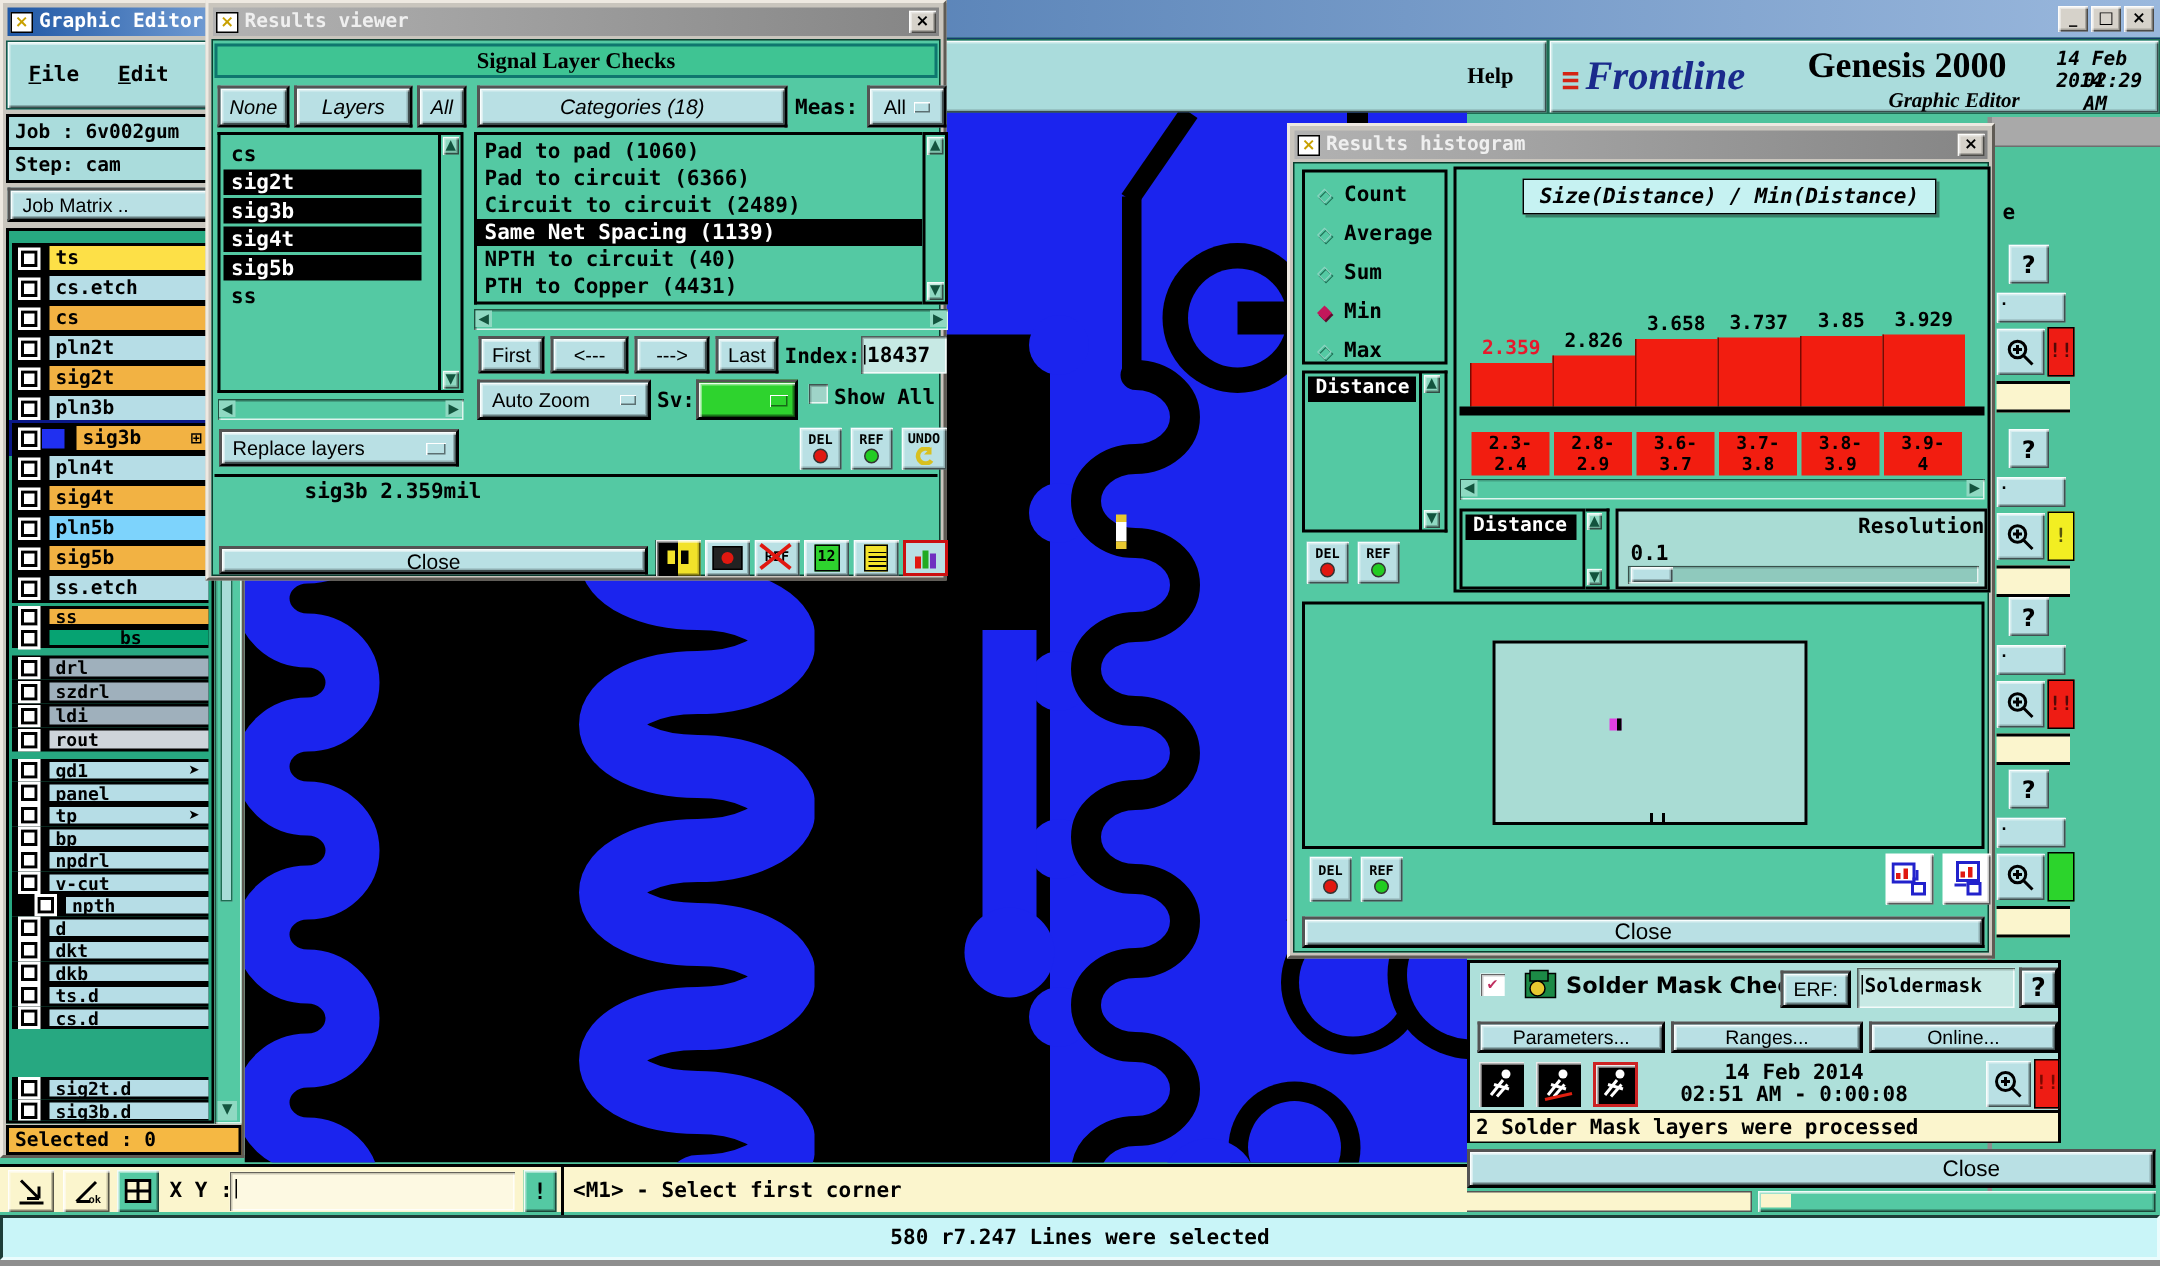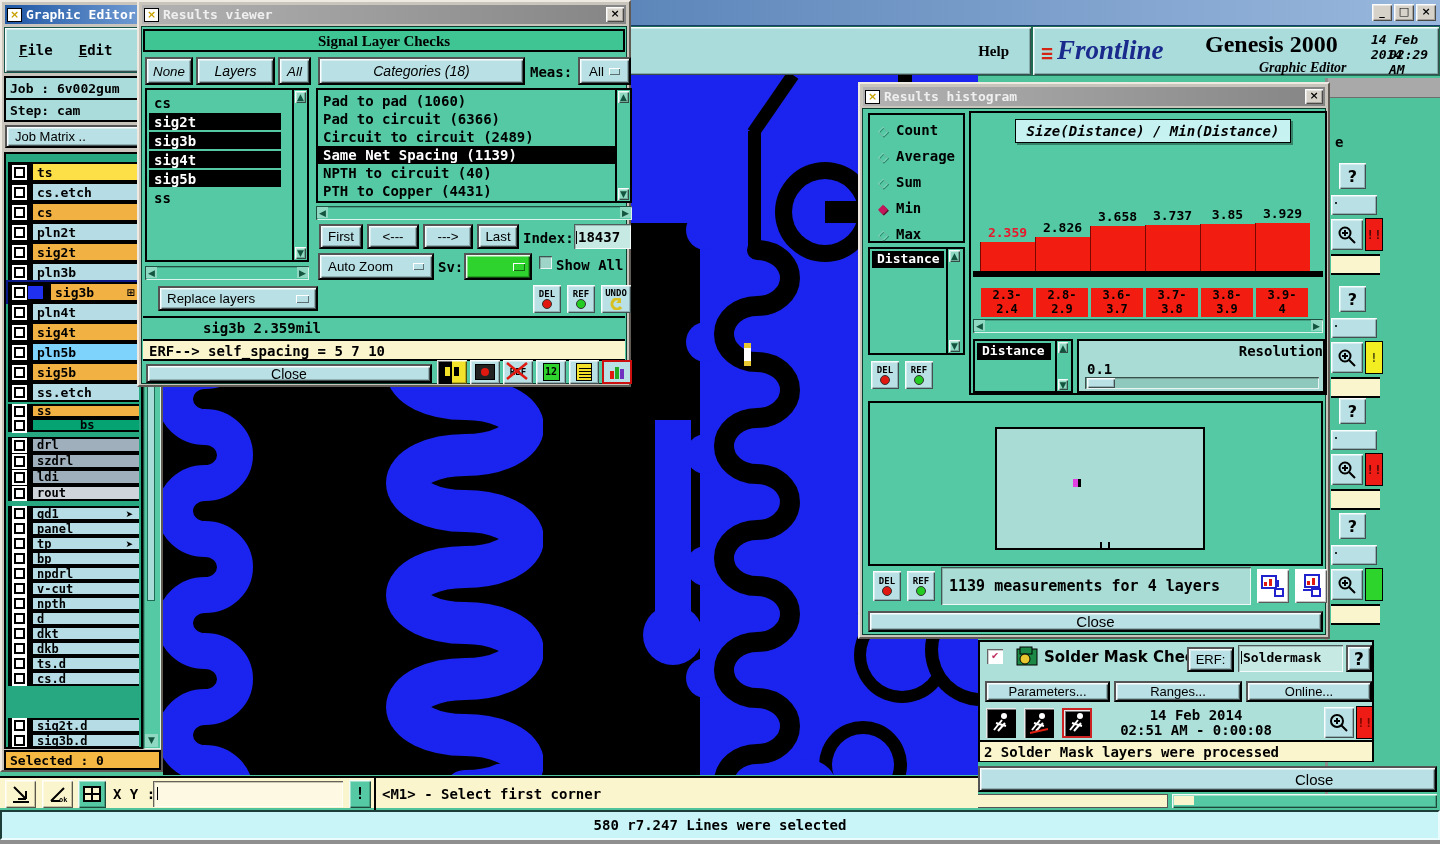--- a/index.html
+++ b/index.html
@@ -370,21 +370,21 @@
             <span class="chip" style="background: rgb(182, 221, 230); font-size: 12px;">bp</span>
           </div>
           <div class="lrow" style="height: 15px;">
             <span class="cb"></span>
             <span class="chip" style="background: rgb(182, 221, 230); font-size: 12px;">npdrl</span>
           </div>
           <div class="lrow" style="height: 15px;">
             <span class="cb"></span>
             <span class="chip" style="background: rgb(182, 221, 230); font-size: 12px;">v-cut</span>
           </div>
-          <div class="lrow" style="height: 15px;">
+          <div class="lrow" style="height: 15px; padding-left: 11px;">
             <span class="cb"></span>
             <span class="chip" style="background: rgb(182, 221, 230); font-size: 12px;">npth</span>
           </div>
           <div class="lrow" style="height: 15px;">
             <span class="cb"></span>
             <span class="chip" style="background: rgb(182, 221, 230); font-size: 12px;">d</span>
           </div>
           <div class="lrow" style="height: 15px;">
             <span class="cb"></span>
             <span class="chip" style="background: rgb(182, 221, 230); font-size: 12px;">dkt</span>
@@ -420,21 +420,21 @@
     </div>
   </div>
 
   <div class="win" style="left:137px;top:0;width:494px;height:387px;">
     <div class="tb tb-gray">
       <span class="appico">×</span>
       <span class="ttl">Results viewer</span>
       <span class="xbtn out">×</span>
     </div>
     <div class="abs teal" style="left:2px;top:24px;width:486px;height:358px;border:1px solid #0a3d2e;">
-      <div class="abs" style="left:1px;top:2px;width:482px;height:23px;background:#3fc493;border:2px solid #000000;text-align:center;">
+      <div class="abs" style="left:1px;top:2px;width:482px;height:23px;background:#3fc493;border:2px solid #0f766e;text-align:center;">
         <span class="serif" style="font-size:15px;line-height:20px;">Signal Layer Checks</span>
       </div>
 
       <button class="abs btn out" style="left:3px;top:30px;width:48px;height:28px;font-style:italic;">None</button>
       <button class="abs btn out" style="left:54px;top:30px;width:79px;height:28px;font-style:italic;font-size:14px;">Layers</button>
       <button class="abs btn out" style="left:136px;top:30px;width:33px;height:28px;font-style:italic;">All</button>
       <div class="abs" style="left:3px;top:61px;width:147px;height:174px;border:2px solid #000;border-right:none;background:#54c9a3;overflow:hidden;">
         <div id="rv-layer-list" style="padding-top:4px;">
             <div class="li" style="width: auto; height: 17px; margin: 0px 4px 2px 2px;">cs</div>
             <div class="li sel" style="width: 132px; height: 17px; margin: 0px 4px 2px 2px;">sig2t</div>
@@ -445,21 +445,21 @@
           </div>
       </div>
       <div class="abs sb" style="left:150px;top:61px;width:17px;height:174px;border:2px solid #000;">
         <span class="ar out" style="left:1px;top:1px;width:11px;height:12px;">▲</span>
         <span class="ar out" style="left:1px;bottom:1px;width:11px;height:12px;">▼</span>
       </div>
       <div class="abs sb in" style="left:3px;top:239px;width:164px;height:14px;">
         <span class="ar" style="left:1px;top:1px;width:11px;height:11px;">◀</span>
         <span class="ar" style="right:1px;top:1px;width:11px;height:11px;">▶</span>
       </div>
-      <button class="abs btn out" style="left:4px;top:259px;width:160px;height:25px;justify-content:space-between;padding:0 7px;margin-left:12px;">
+      <button class="abs btn out" style="left:4px;top:259px;width:160px;height:25px;justify-content:space-between;padding:0 7px;">
         <span>Replace layers</span>
           <span class="ddsq"></span>
       </button>
 
       <button class="abs btn out" style="left:176px;top:30px;width:207px;height:28px;font-style:italic;font-size:14px;">Categories (18)</button>
       <span class="abs" style="left:388px;top:37px;font-size:14px;">Meas:</span>
       <button class="abs btn out" style="left:436px;top:30px;width:53px;height:28px;gap:5px;">
         <span>All</span>
           <span class="ddsq" style="width:11px;height:7px;"></span>
       </button>
@@ -511,23 +511,20 @@
       <span class="icobtn out" style="left:459px;top:258px;width:30px;height:28px;">
         <span class="minilab">UNDO</span>
         <svg width="14" height="12">
             <path d="M11 2 a5 5 0 1 0 1 7" fill="none" stroke="#d8c020" stroke-width="3"></path>
             <path d="M12 0 v5 h-5 z" fill="#d8c020"></path>
           </svg>
         </span>
 
       <div class="abs" style="left:1px;top:289px;width:482px;height:21px;border-top:2px solid #000;padding:2px 0 0 60px;font-size:14px;">
         <span>sig3b 2.359mil</span>
-      </div>
-      <div class="abs ysrip" style="left:1px;top:312px;width:482px;height:22px;padding:2px 0 0 6px;font-size:14px;">
-        <span>ERF--&gt; self_spacing = 5 7 10</span>
       </div>
       <button class="abs btn out" style="left:4px;top:337px;width:286px;height:19px;font-size:14px;">Close</button>
 
       <span class="abs btn out" style="left:295px;top:333px;width:30px;height:24px;background:linear-gradient(90deg,#000 50%,#f2e22a 50%);">
         <svg width="18" height="16">
             <rect x="2" y="3" width="5" height="9" fill="#f2e22a"></rect>
             <rect x="11" y="3" width="5" height="9" fill="#000"></rect>
           </svg>
         </span>
       <span class="abs btn out" style="left:328px;top:333px;width:30px;height:24px;background:#b9e0e4;">
@@ -659,23 +656,20 @@
       </div>
 
       <span class="icobtn out" style="left:10px;top:462px;width:28px;height:30px;">
         <span class="minilab">DEL</span>
           <span class="dot" style="background:#e01810;"></span>
         </span>
       <span class="icobtn out" style="left:44px;top:462px;width:28px;height:30px;">
         <span class="minilab">REF</span>
           <span class="dot" style="background:#22cc22;"></span>
         </span>
-      <div class="abs in" style="left:78px;top:458px;width:310px;height:38px;background:#a9dcd4;padding:10px 0 0 8px;font-size:15px;">
-        <span>1139 measurements for 4 layers</span>
-      </div>
       <span class="abs btn out" style="left:394px;top:460px;width:32px;height:34px;background:#fff;">
         <svg width="24" height="24">
             <rect x="1" y="2" width="14" height="12" fill="#fff" stroke="#2222cc" stroke-width="2"></rect>
             <path d="M3 12 v-4 h3 v4 h2 v-7 h3 v7" fill="#e01810"></path>
             <path d="M17 6 v6 h-3" stroke="#2222cc" stroke-width="2" fill="none"></path>
             <rect x="14" y="15" width="8" height="7" fill="#fff" stroke="#2222cc" stroke-width="2"></rect>
           </svg>
         </span>
       <span class="abs btn out" style="left:432px;top:460px;width:32px;height:34px;background:#fff;">
         <svg width="24" height="24">

